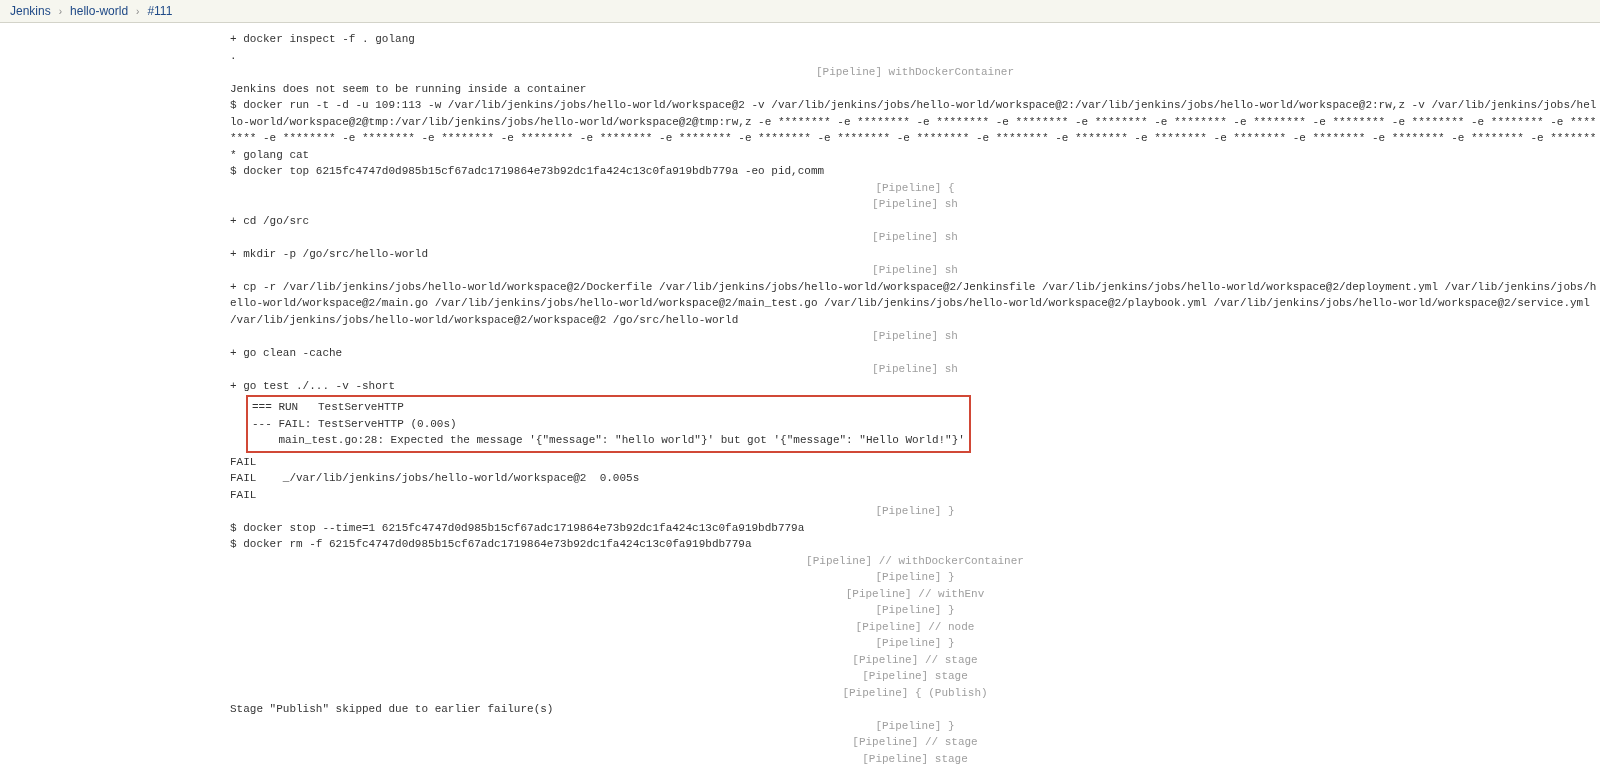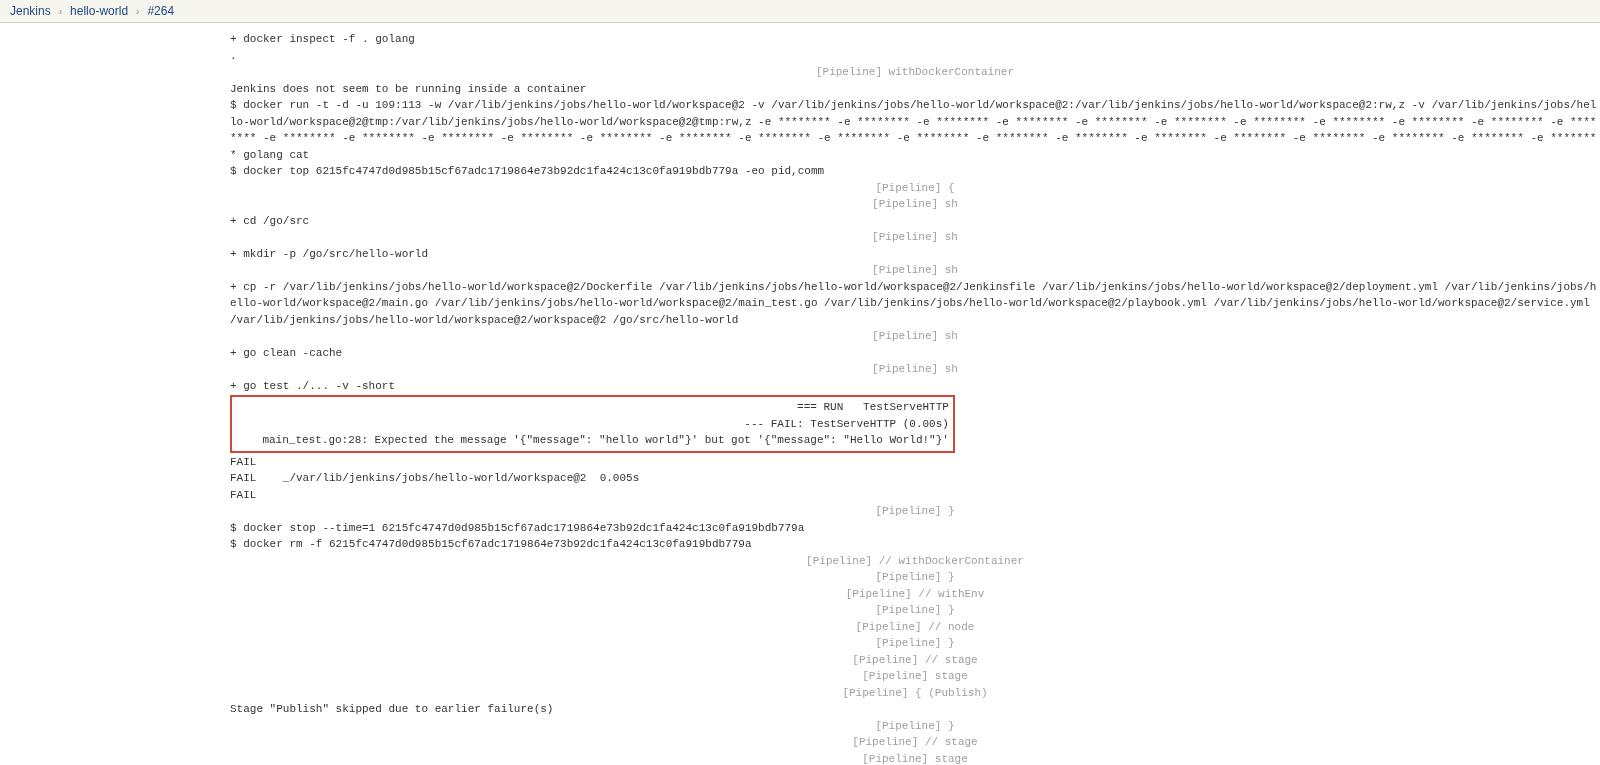--- a/index.html
+++ b/index.html
@@ -41,28 +41,27 @@
       color: #333;
     }
     .pipeline-marker {
       color: #9e9e9e;
       text-align: center;
     }
     .highlight-box {
       border: 2px solid #d14836;
       display: inline-block;
       padding: 2px 4px;
-      margin: 1px 0;
-      text-align: right;
+      margin: 1px 16px;
     }
   </style>
 </head>
 <body>
 
 <div class="breadcrumb">
   <a>Jenkins</a>
   <span class="sep">›</span>
   <a>hello-world</a>
   <span class="sep">›</span>
-  <a>#264</a>
+  <a>#111</a>
 </div>
 
 <div class="console" id="console-container"><div>+ docker inspect -f . golang</div><div>.</div><div class="pipeline-marker">[Pipeline] withDockerContainer</div><div>Jenkins does not seem to be running inside a container</div><div>$ docker run -t -d -u 109:113 -w /var/lib/jenkins/jobs/hello-world/workspace@2 -v /var/lib/jenkins/jobs/hello-world/workspace@2:/var/lib/jenkins/jobs/hello-world/workspace@2:rw,z -v /var/lib/jenkins/jobs/hello-world/workspace@2@tmp:/var/lib/jenkins/jobs/hello-world/workspace@2@tmp:rw,z -e ******** -e ******** -e ******** -e ******** -e ******** -e ******** -e ******** -e ******** -e ******** -e ******** -e ******** -e ******** -e ******** -e ******** -e ******** -e ******** -e ******** -e ******** -e ******** -e ******** -e ******** -e ******** -e ******** -e ******** -e ******** -e ******** -e ******** -e ******** golang cat</div><div>$ docker top 6215fc4747d0d985b15cf67adc1719864e73b92dc1fa424c13c0fa919bdb779a -eo pid,comm</div><div class="pipeline-marker">[Pipeline] {</div><div class="pipeline-marker">[Pipeline] sh</div><div>+ cd /go/src</div><div class="pipeline-marker">[Pipeline] sh</div><div>+ mkdir -p /go/src/hello-world</div><div class="pipeline-marker">[Pipeline] sh</div><div>+ cp -r /var/lib/jenkins/jobs/hello-world/workspace@2/Dockerfile /var/lib/jenkins/jobs/hello-world/workspace@2/Jenkinsfile /var/lib/jenkins/jobs/hello-world/workspace@2/deployment.yml /var/lib/jenkins/jobs/hello-world/workspace@2/main.go /var/lib/jenkins/jobs/hello-world/workspace@2/main_test.go /var/lib/jenkins/jobs/hello-world/workspace@2/playbook.yml /var/lib/jenkins/jobs/hello-world/workspace@2/service.yml /var/lib/jenkins/jobs/hello-world/workspace@2/workspace@2 /go/src/hello-world</div><div class="pipeline-marker">[Pipeline] sh</div><div>+ go clean -cache</div><div class="pipeline-marker">[Pipeline] sh</div><div>+ go test ./... -v -short</div><div><div class="highlight-box"><div>=== RUN   TestServeHTTP</div><div>--- FAIL: TestServeHTTP (0.00s)</div><div>    main_test.go:28: Expected the message '{"message": "hello world"}' but got '{"message": "Hello World!"}'</div></div></div><div>FAIL</div><div>FAIL    _/var/lib/jenkins/jobs/hello-world/workspace@2  0.005s</div><div>FAIL</div><div class="pipeline-marker">[Pipeline] }</div><div>$ docker stop --time=1 6215fc4747d0d985b15cf67adc1719864e73b92dc1fa424c13c0fa919bdb779a</div><div>$ docker rm -f 6215fc4747d0d985b15cf67adc1719864e73b92dc1fa424c13c0fa919bdb779a</div><div class="pipeline-marker">[Pipeline] // withDockerContainer</div><div class="pipeline-marker">[Pipeline] }</div><div class="pipeline-marker">[Pipeline] // withEnv</div><div class="pipeline-marker">[Pipeline] }</div><div class="pipeline-marker">[Pipeline] // node</div><div class="pipeline-marker">[Pipeline] }</div><div class="pipeline-marker">[Pipeline] // stage</div><div class="pipeline-marker">[Pipeline] stage</div><div class="pipeline-marker">[Pipeline] { (Publish)</div><div>Stage "Publish" skipped due to earlier failure(s)</div><div class="pipeline-marker">[Pipeline] }</div><div class="pipeline-marker">[Pipeline] // stage</div><div class="pipeline-marker">[Pipeline] stage</div></div>
 
 </body></html>

